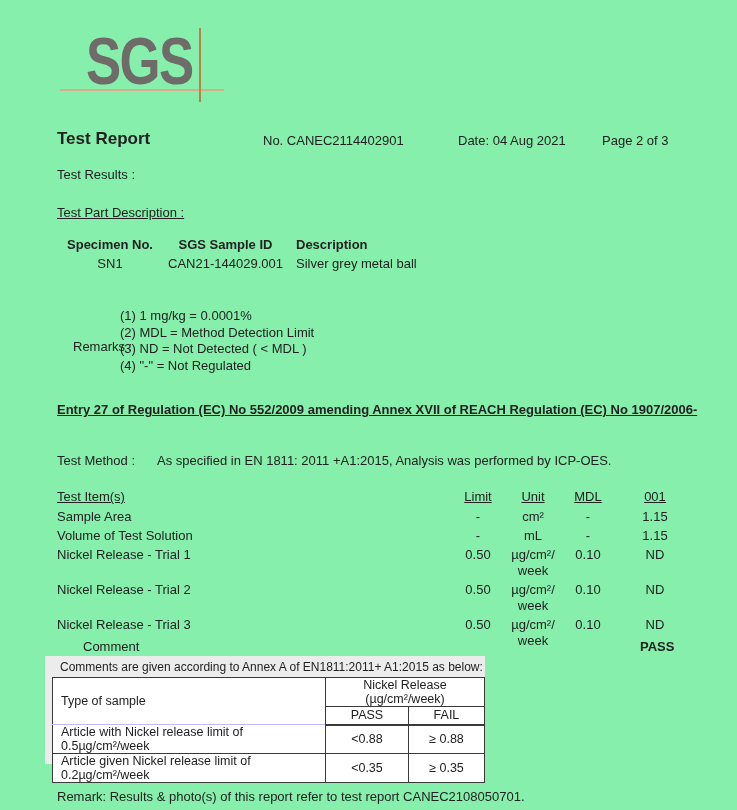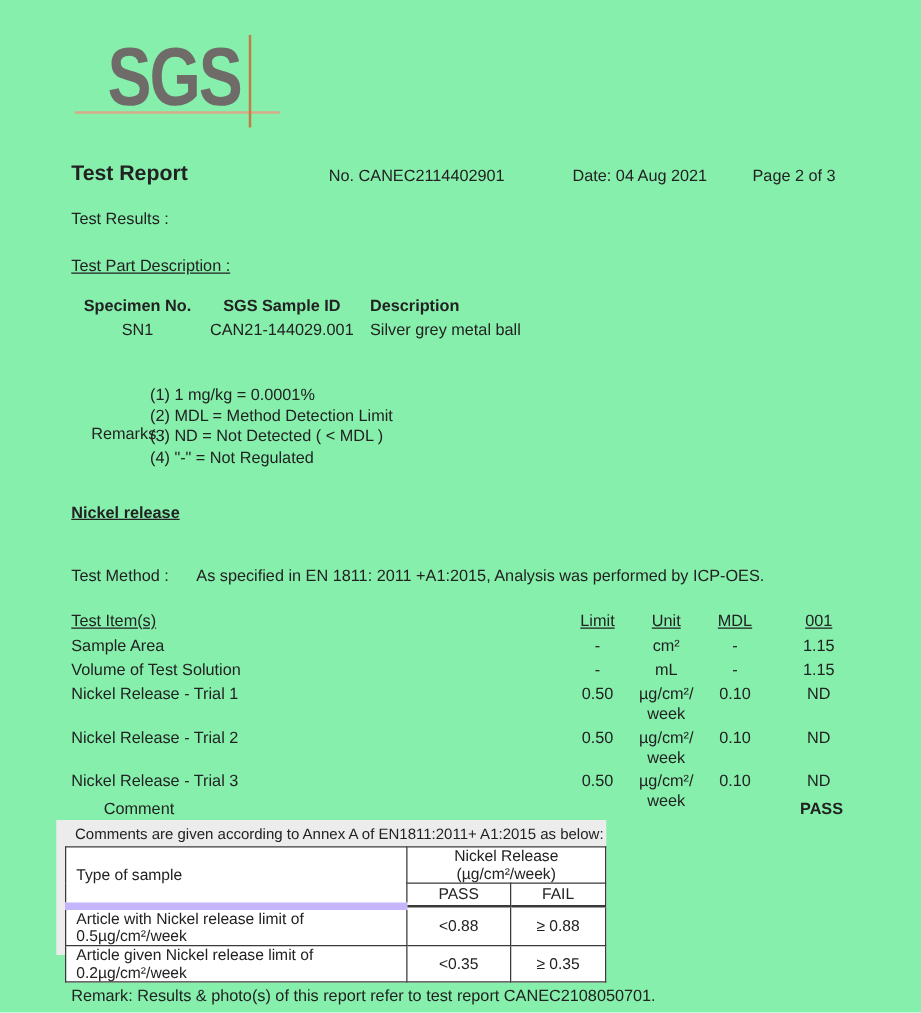--- a/index.html
+++ b/index.html
@@ -72,21 +72,21 @@
     position:absolute; left:7px; top:21px;
     border-collapse:collapse; background:#fff;
     font-size:12.5px; color:#222;
   }
   .comment-table td { border:1px solid #3a3a3a; padding:0 8px; }
   .comment-table .cw1 { width:348px; }
   .comment-table .cw2 { width:97px; text-align:center; }
   .comment-table .cw3 { width:90px; text-align:center; }
   .comment-table .h1 td { height:21px; text-align:center; }
   .comment-table .h2 td { height:18px; text-align:center; border-bottom:2px solid #3a3a3a; }
-  .comment-table .b2 { border-bottom:6px solid #c4b5fd; }
+  .comment-table .b2 { border-bottom:1px solid #c4b5fd; }
   .comment-table .dr td { height:21px; }
 
   .footer-remark { left:57px; top:777px;margin-top:12px; }
 </style>
 </head>
 <body>
 
 <div class="page">
 
   <div class="abs sgs-text">SGS</div>
@@ -110,21 +110,21 @@
 
   <div class="abs remarks-label">Remarks :</div>
   <div class="abs remarks-list">
     <div>(1) 1 mg/kg = 0.0001%</div>
     <div>(2) MDL = Method Detection Limit</div>
     <div>(3) ND = Not Detected ( &lt; MDL )</div>
     <div>(4) "-" = Not Regulated</div>
   </div>
 
   <div class="abs entry-heading">
-    <div><span class="u">Nickel release</span></div>
+    <div><span class="u">Entry 27 of Regulation (EC) No 552/2009 amending Annex XVII of REACH Regulation (EC) No 1907/2006-</span></div>
   </div>
 
   <div class="abs test-method">
     <span>Test Method :</span><span class="val">As specified in EN 1811: 2011  +A1:2015, Analysis was performed by ICP-OES.</span>
   </div>
 
   <div class="abs results-table">
     <div class="row">
       <div class="cell hdr"><span class="u">Test Item(s)</span></div>
       <div class="cell hdr c"><span class="u">Limit</span></div>

